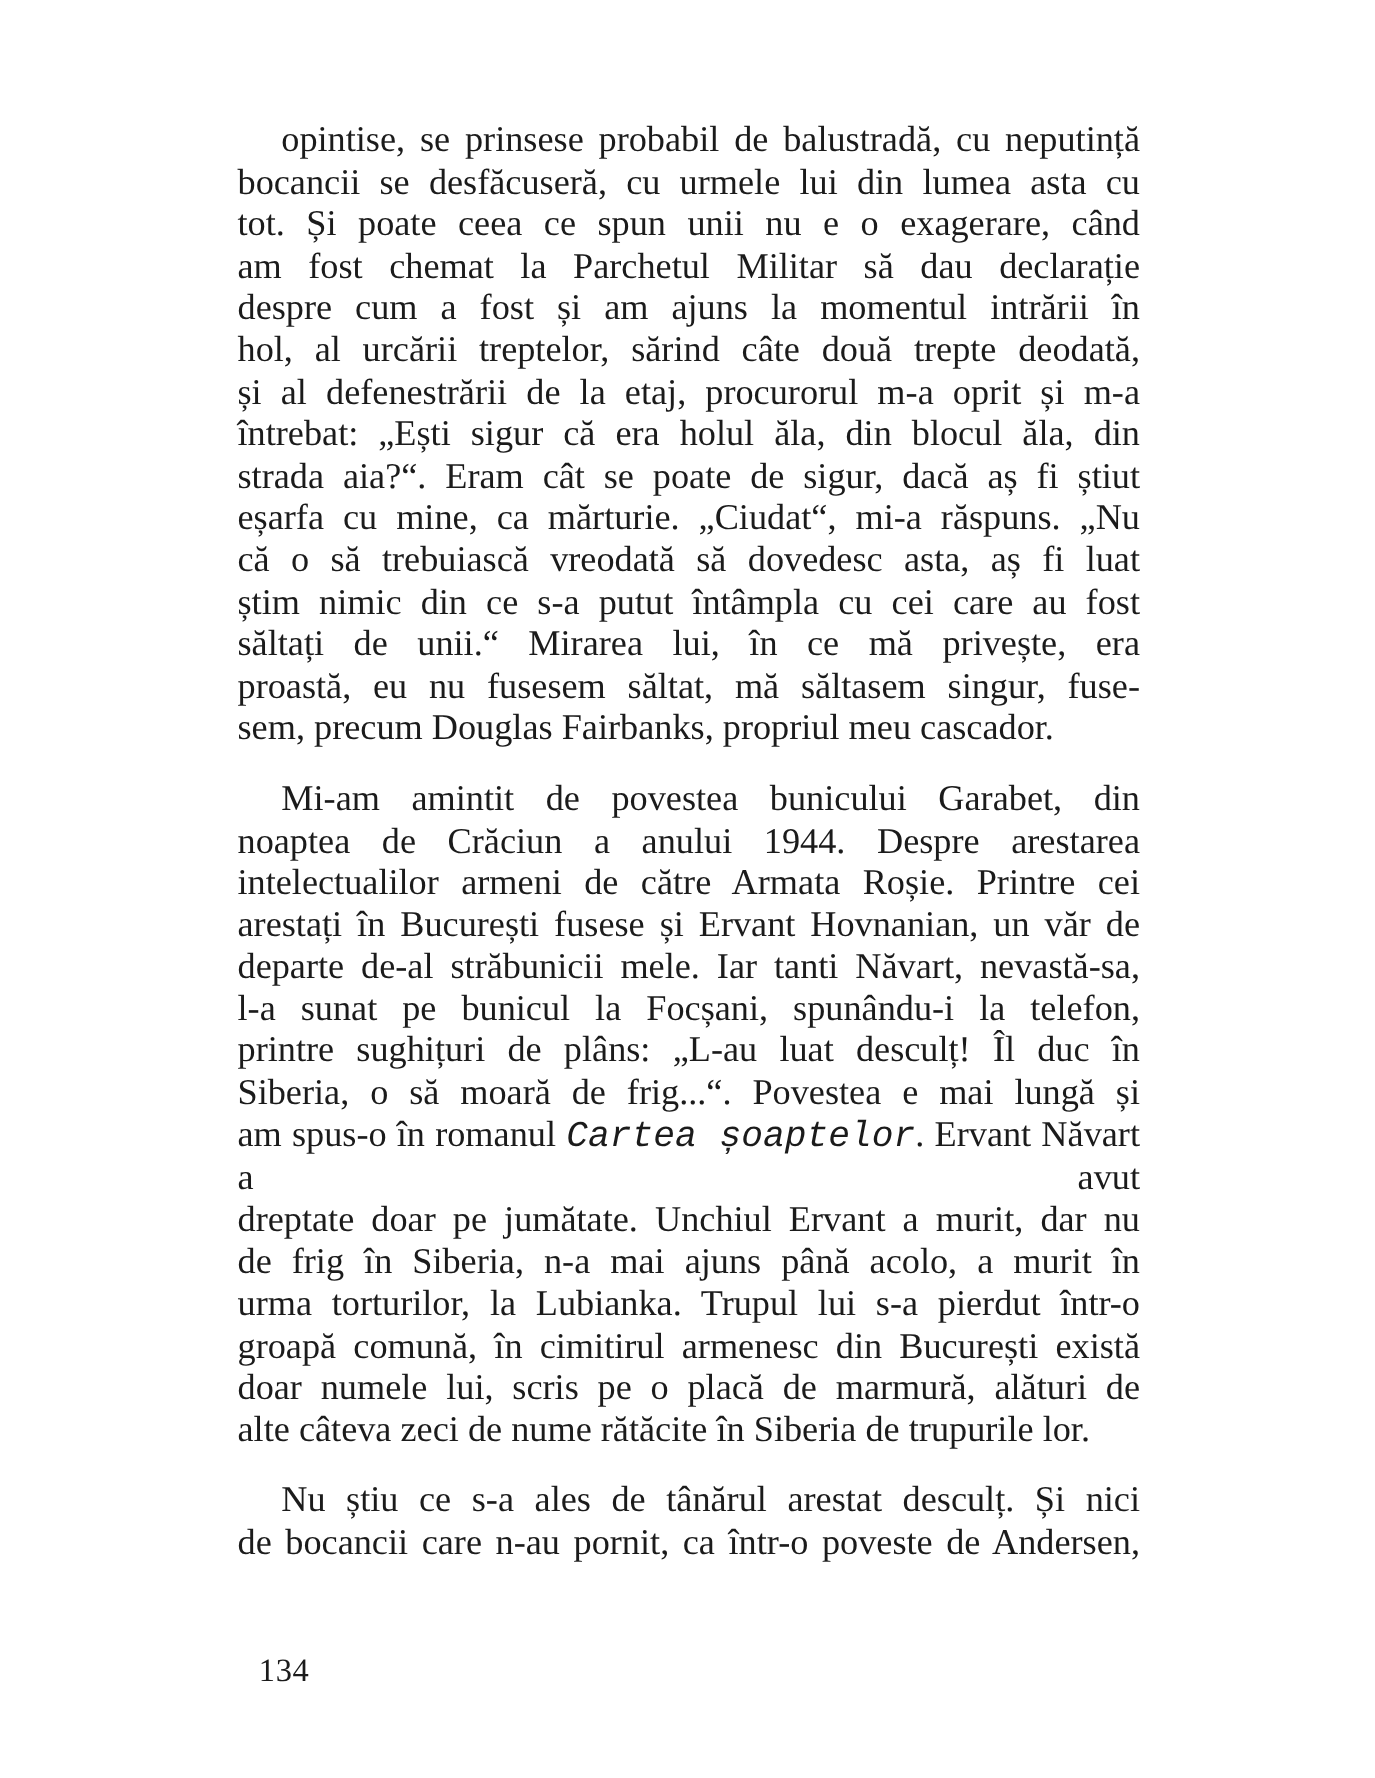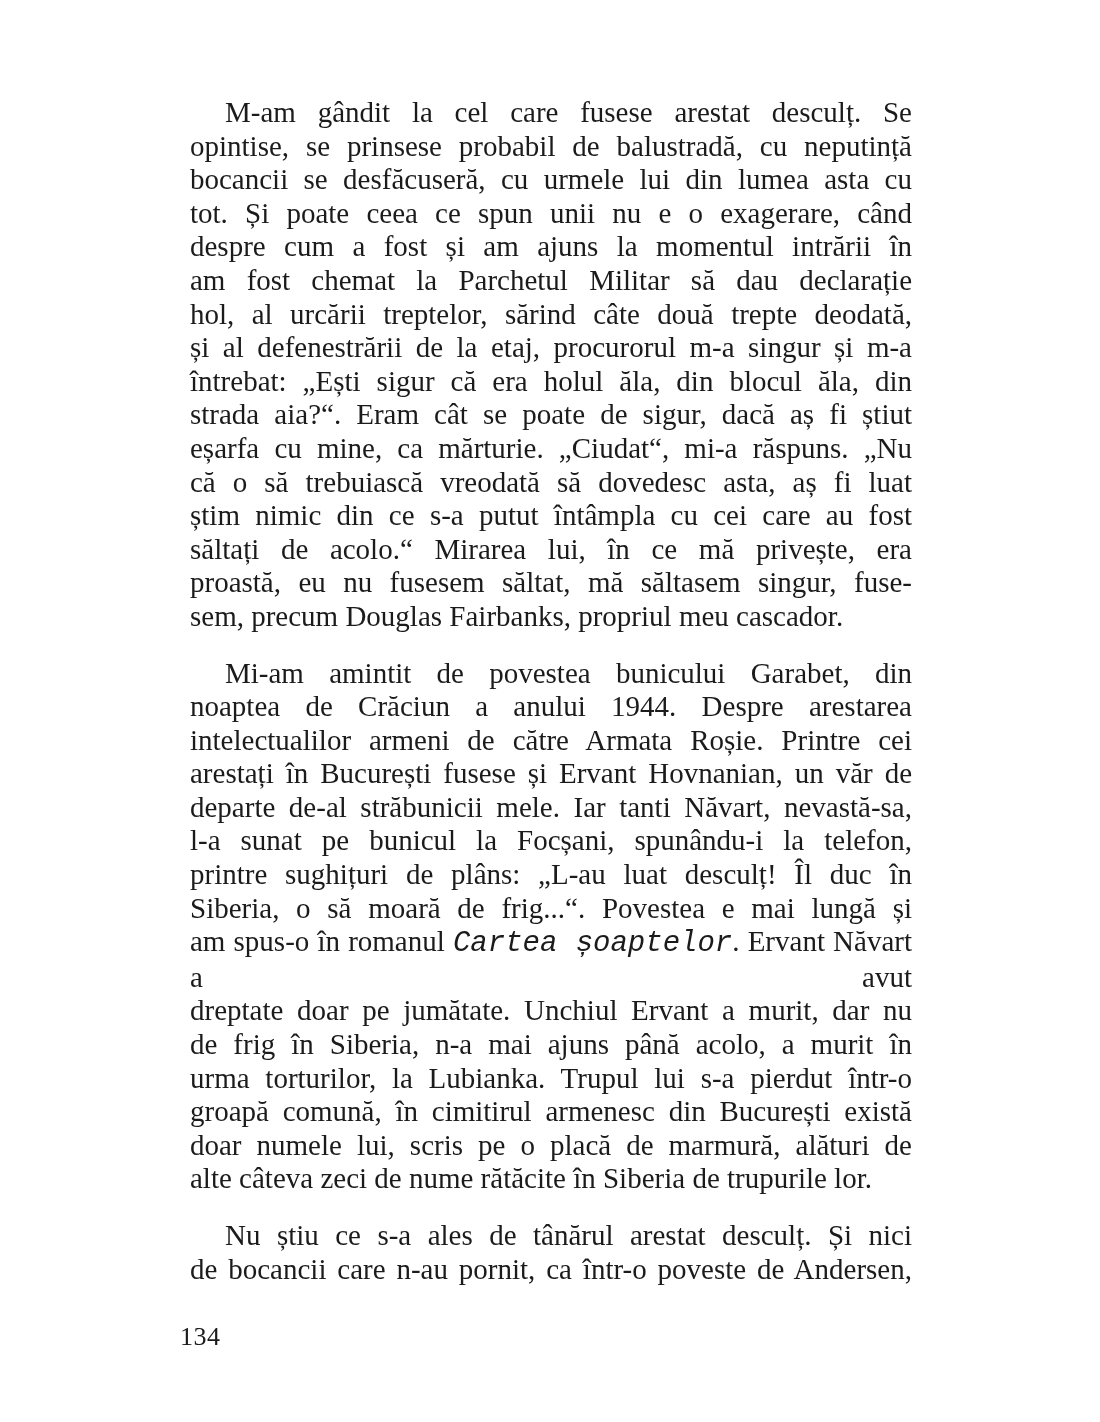--- a/index.html
+++ b/index.html
@@ -37,48 +37,47 @@
   }
   .paragraph .line:first-child {
     text-indent: 35px;
   }
   .italic {
     font-style: italic;
     font-family: Liberation Mono, monospace;
   }
   .page-number {
     position: absolute;
-    left: 180px;
+    left: 207px;
     top: 1322px;
     font-size: 26px;
     letter-spacing: 0.5px;
     color: #1b1b1b;
     text-align: center;
   }
 </style>
 </head>
 <body>
 
 <div class="page">
   <div class="text-block">
     <div class="paragraph">
-        <div class="line">M-am gândit la cel care fusese arestat desculț. Se</div>
         <div class="line">opintise, se prinsese probabil de balustradă, cu neputință</div>
         <div class="line">bocancii se desfăcuseră, cu urmele lui din lumea asta cu</div>
         <div class="line">tot. Și poate ceea ce spun unii nu e o exagerare, când</div>
+        <div class="line">am fost chemat la Parchetul Militar să dau declarație</div>
         <div class="line">despre cum a fost și am ajuns la momentul intrării în</div>
-        <div class="line">am fost chemat la Parchetul Militar să dau declarație</div>
         <div class="line">hol, al urcării treptelor, sărind câte două trepte deodată,</div>
-        <div class="line">și al defenestrării de la etaj, procurorul m-a singur și m-a</div>
+        <div class="line">și al defenestrării de la etaj, procurorul m-a oprit și m-a</div>
         <div class="line">întrebat: „Ești sigur că era holul ăla, din blocul ăla, din</div>
         <div class="line">strada aia?“. Eram cât se poate de sigur, dacă aș fi știut</div>
         <div class="line">eșarfa cu mine, ca mărturie. „Ciudat“, mi-a răspuns. „Nu</div>
         <div class="line">că o să trebuiască vreodată să dovedesc asta, aș fi luat</div>
         <div class="line">știm nimic din ce s-a putut întâmpla cu cei care au fost</div>
-        <div class="line">săltați de acolo.“ Mirarea lui, în ce mă privește, era</div>
+        <div class="line">săltați de unii.“ Mirarea lui, în ce mă privește, era</div>
         <div class="line">proastă, eu nu fusesem săltat, mă săltasem singur, fuse-</div>
         <div class="line last">sem, precum Douglas Fairbanks, propriul meu cascador.</div>
       </div>
     <div class="paragraph">
         <div class="line">Mi-am amintit de povestea bunicului Garabet, din</div>
         <div class="line">noaptea de Crăciun a anului 1944. Despre arestarea</div>
         <div class="line">intelectualilor armeni de către Armata Roșie. Printre cei</div>
         <div class="line">arestați în București fusese și Ervant Hovnanian, un văr de</div>
         <div class="line">departe de-al străbunicii mele. Iar tanti Năvart, nevastă-sa,</div>
         <div class="line">l-a sunat pe bunicul la Focșani, spunându-i la telefon,</div>

